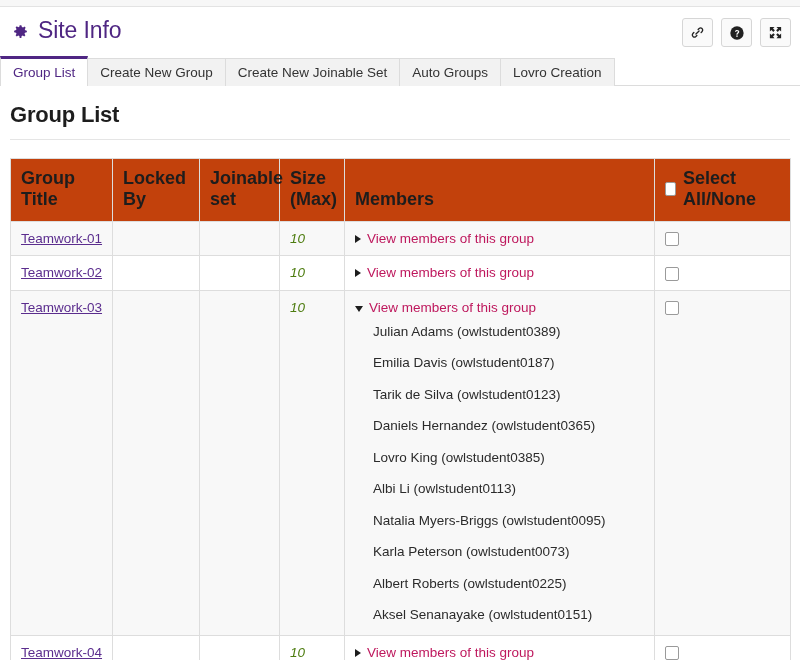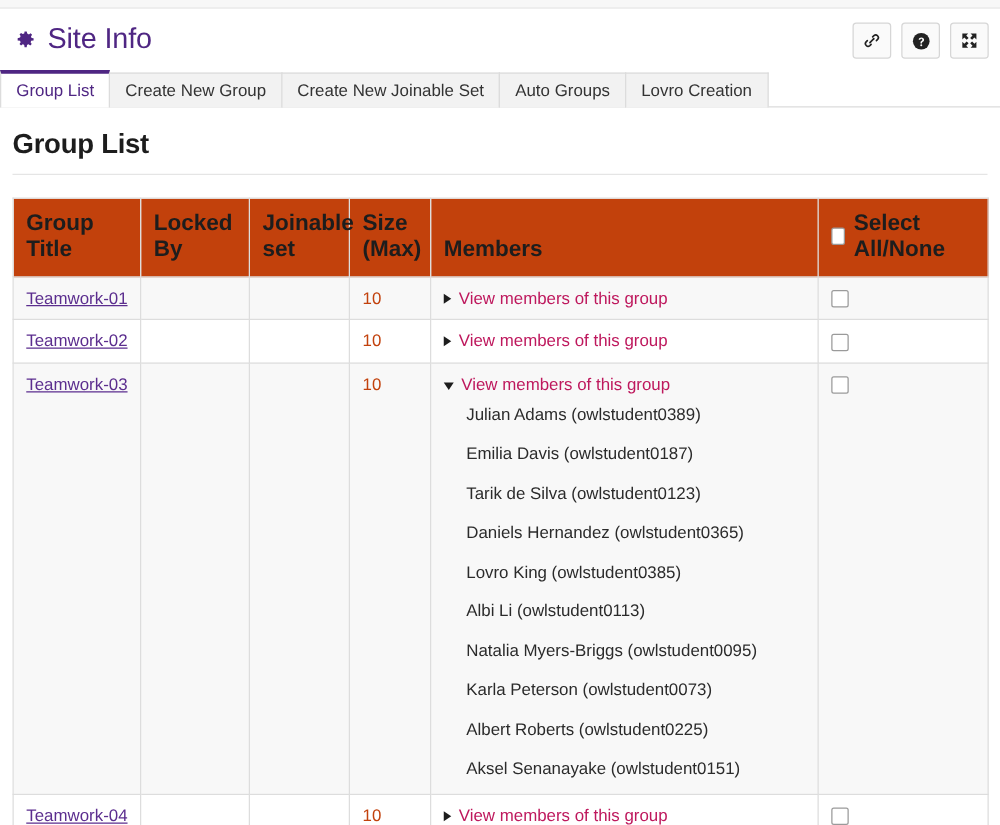--- a/index.html
+++ b/index.html
@@ -155,21 +155,21 @@
 
   tbody tr.even td { background: #f8f8f8; margin-left: 47px; }
   tbody tr.odd  td { background: #ffffff; }
 
   .group-link {
     color: #5b2d8e;
     text-decoration: underline;
     cursor: pointer;
     font-size: 13.5px;
   }
-  .size-cell { color: #c2410c; }
+  .size-cell { color: #4d7c0f; font-style: italic; }
 
   
   .disclosure {
     display: flex;
     align-items: flex-start;
     gap: 6px;
     cursor: pointer;
     color: #be185d;
   }
   .tri {

